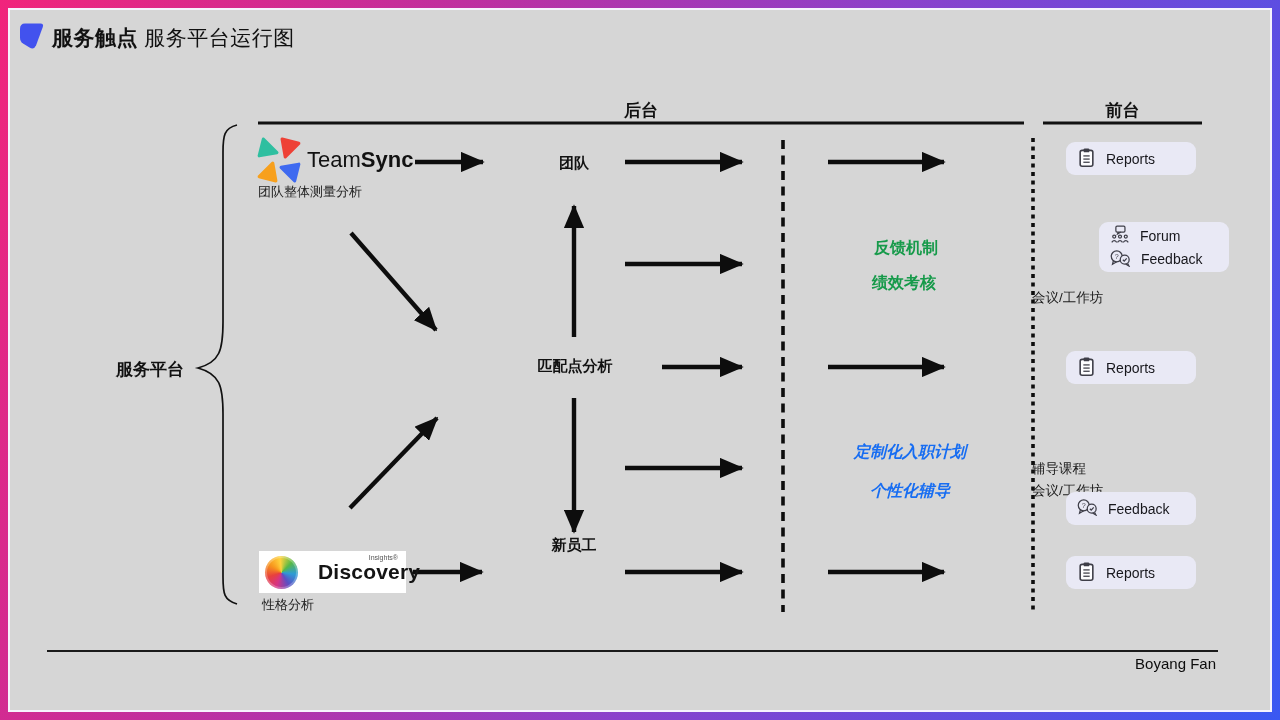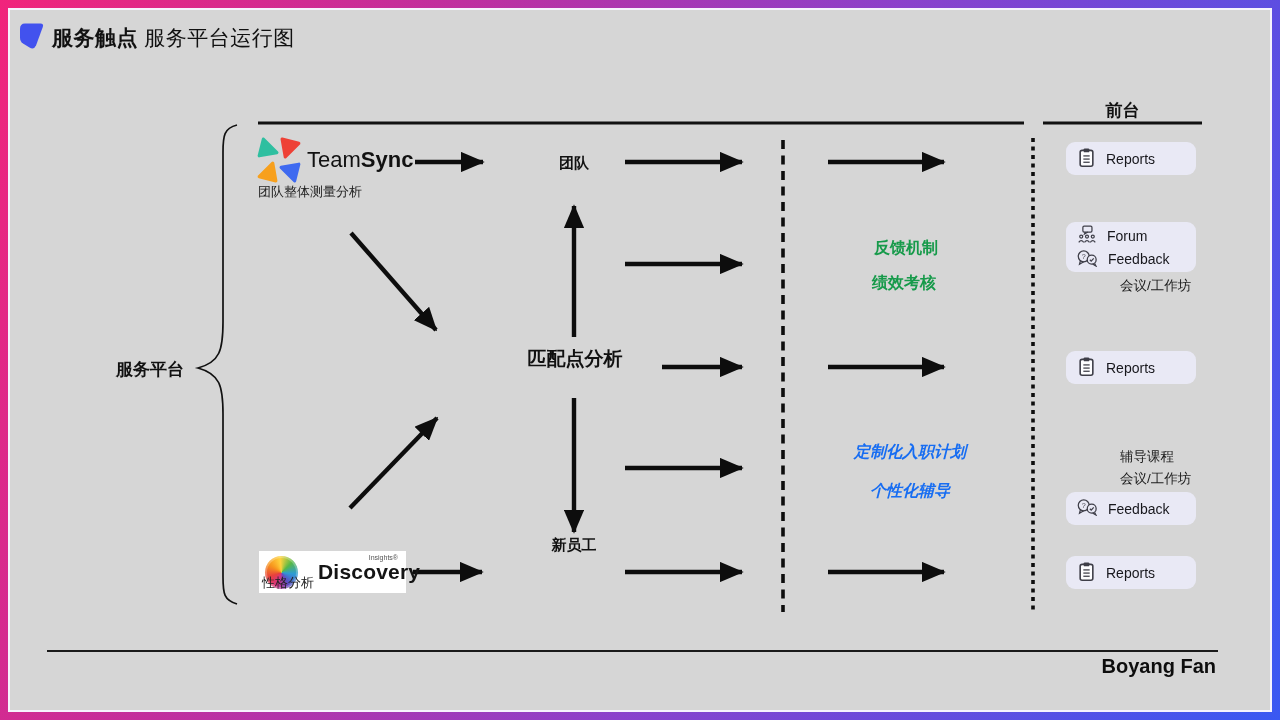--- a/index.html
+++ b/index.html
@@ -9,27 +9,27 @@
   .bg{position:absolute;inset:8px;background:#d6d6d6;border:2px solid #f6f3fd;box-sizing:border-box;}
   .stage{position:absolute;inset:0;width:1280px;height:720px;}
   .abs{position:absolute;}
   .ctr{text-align:center;}
   svg.overlay{position:absolute;inset:0;pointer-events:none;}
 
   .page-title{left:52px;top:24px;font-size:21px;color:#111;letter-spacing:.5px;}
   .page-title .b{font-weight:700;}
   .col-title{top:99px;font-size:17px;font-weight:700;color:#111;}
   .footer-left{left:48px;top:655px;font-size:16px;color:#141414;}
-  .footer-right{right:64px;top:655px;font-size:20px;font-weight:700;color:#0d0d0d;}
+  .footer-right{right:64px;top:655px;font-size:15px;font-weight:400;color:#0d0d0d;}
 
   .platform-label{left:98px;top:358px;width:104px;font-size:17px;font-weight:700;color:#111;}
 
   .node{font-weight:700;color:#111;}
   .node-team{left:529px;top:154px;width:90px;font-size:15px;}
-  .node-match{left:514px;top:346px;width:122px;font-size:19px;}
+  .node-match{left:514px;top:357px;width:122px;font-size:15px;}
   .node-new{left:529px;top:536px;width:90px;font-size:15px;}
 
   .caption{font-size:13px;color:#222;}
 
   .ts-logo{left:253px;top:136px;}
   .ts-name{left:307px;top:147px;font-size:22px;color:#111;}
   .ts-name .b{font-weight:700;}
   .ts-caption{left:258px;top:183px;}
 
   .tf-wrap{left:296px;top:350px;width:140px;height:40px;}
@@ -39,32 +39,32 @@
     background:linear-gradient(#35c4a0 0 10%,#4a6cf0 10% 34%,#9b4fd6 34% 52%,#ef3f8f 52% 78%,#f0c36b 78% 100%);}
   .tf-diamond{position:absolute;left:96px;top:-4px;}
 
   .disc-box{left:259px;top:551px;width:147px;height:42px;background:#fff;display:flex;align-items:center;
     padding:0 6px;box-sizing:border-box;gap:20px;}
   .disc-circle{width:33px;height:33px;border-radius:50%;flex:0 0 auto;
     background:conic-gradient(from 200deg,#d63384,#e8413c,#f7941d,#ffd23c,#57b947,#2e9bd6,#5b4fc4,#d63384);
     box-shadow:inset 0 0 0 2px rgba(255,255,255,.25);}
   .disc-name{font-size:21px;font-weight:700;color:#141414;letter-spacing:.2px;}
   .disc-tm{position:absolute;right:8px;top:3px;font-size:7px;color:#555;}
-  .disc-caption{left:262px;top:574px;text-align:right;}
+  .disc-caption{left:262px;top:596px;text-align:right;}
 
   .note{width:150px;font-size:16px;font-weight:700;}
   .note.g{color:#169a4a;}
   .note.bl{color:#176df2;font-style:italic;}
 
   .card{left:1066px;width:130px;background:#e9e9f5;border-radius:9px;box-sizing:border-box;
     display:flex;align-items:center;gap:10px;padding:0 11px;color:#17171c;font-size:14px;cursor:pointer;}
   .card.single{height:33px;}
-  .card.double{height:50px;flex-direction:column;align-items:stretch;justify-content:center;gap:2px;padding:4px 11px;}
+  .card.double{height:50px;flex-direction:column;align-items:stretch;justify-content:center;gap:2px;padding:4px 11px;margin-left:33px;}
   .card .row{display:flex;align-items:center;gap:10px;}
-  .side-text{left:1120px;font-size:13.5px;color:#1b1b1b;}
+  .side-text{left:1032px;font-size:13.5px;color:#1b1b1b;margin-top:12px;}
 </style>
 </head>
 <body>
 
 <div class="frame">
   <div class="bg"></div>
   <div class="stage">
 
     <svg class="overlay" width="1280" height="720" viewBox="0 0 1280 720">
       <defs>
@@ -107,20 +107,21 @@
     <span class="abs" style="left:16px;top:20px">
       <svg width="30" height="32" viewBox="0 0 30 32">
         <path d="M4,9 Q4,3.5 9,3.5 L24.5,3.5 Q28,3.5 26.8,7 L20,25.5 Q18,30 13.5,27.5 L7,23.5 Q4,21.5 4,17.5 Z" fill="#4252ee"></path>
       </svg>
     </span>
     <div class="abs page-title">
       <span class="b">服务触点</span>
       <span>服务平台运行图</span>
     </div>
 
+    <div class="abs col-title ctr" style="left:258px;width:766px;">后台</div>
     <div class="abs col-title ctr" style="left:1043px;width:159px;">前台</div>
 
     <div class="abs platform-label ctr">服务平台</div>
 
     <span class="abs ts-logo">
       <svg width="52" height="48" viewBox="0 0 48 46">
         <g stroke-width="3" stroke-linejoin="round">
           <path d="M5,19 L9,3 L22,16 Z" fill="#2fbfa0" stroke="#2fbfa0"></path>
           <path d="M27,3 L43,7 L30,20 Z" fill="#ee4136" stroke="#ee4136"></path>
           <path d="M43,27 L39,43 L26,30 Z" fill="#3f6af0" stroke="#3f6af0"></path>

